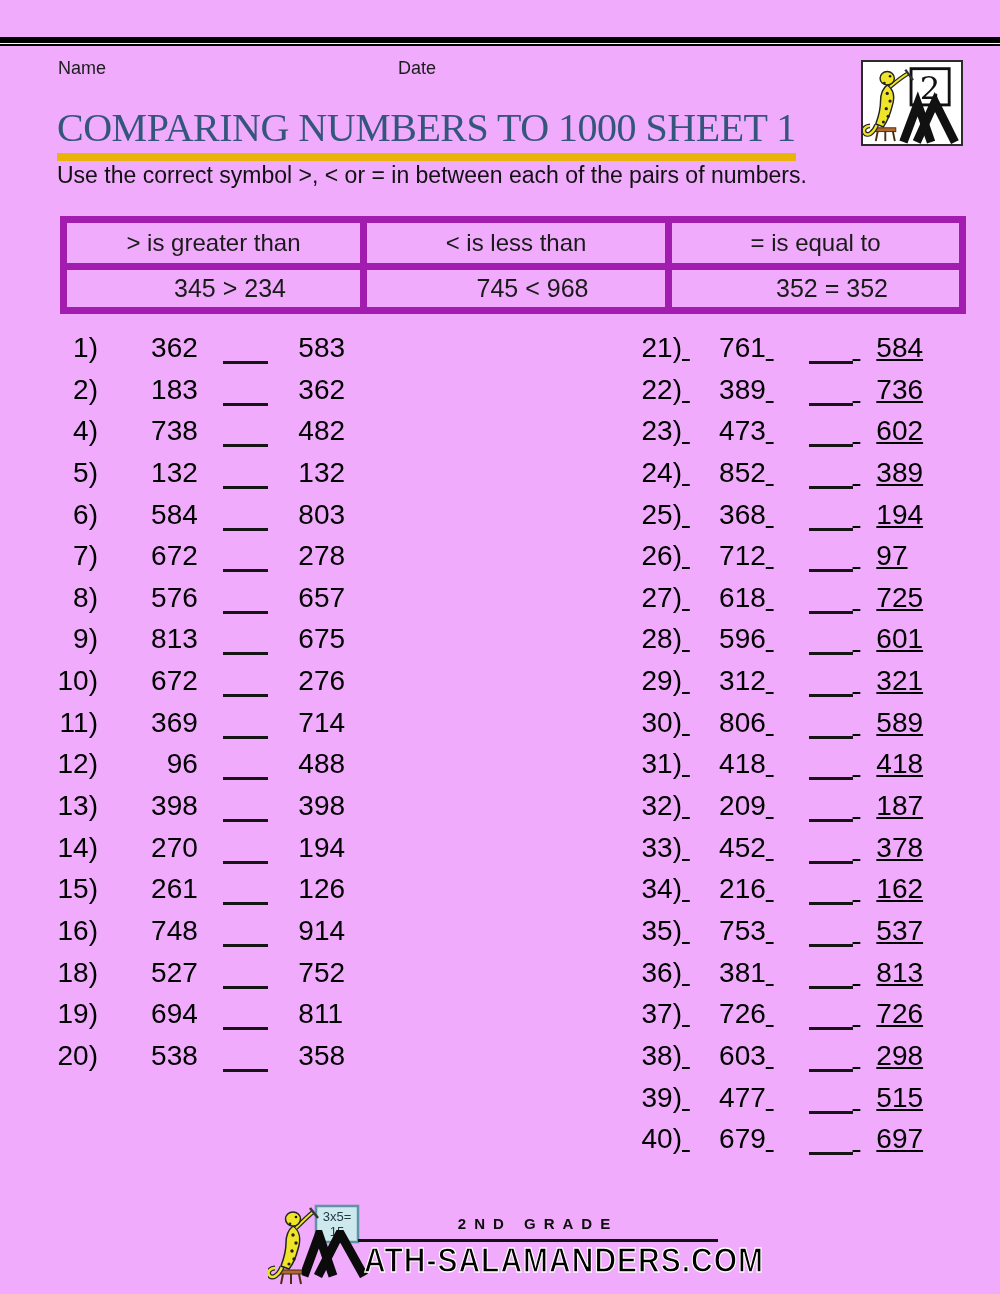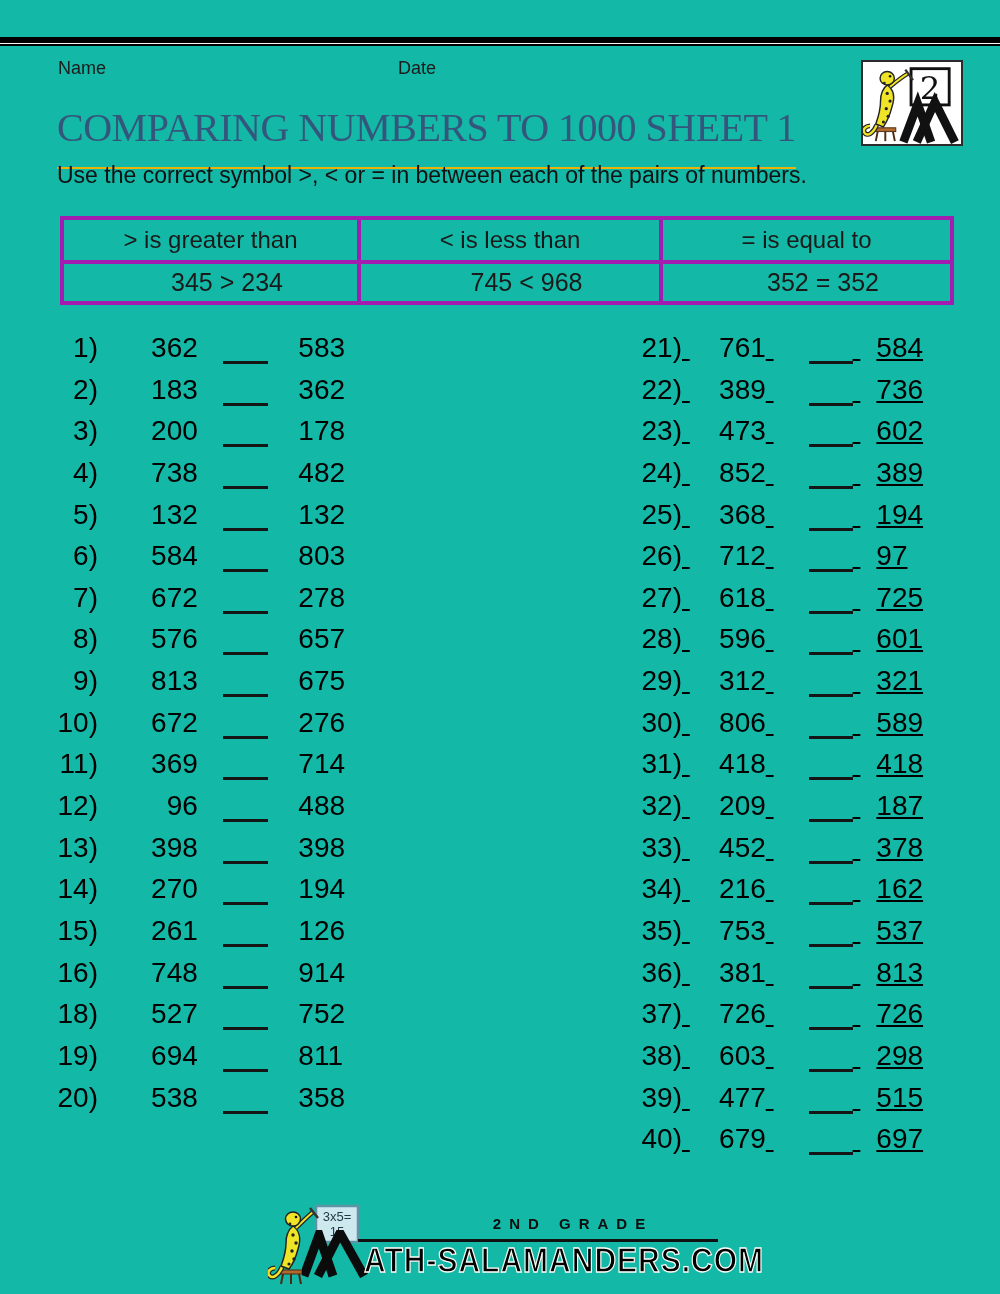--- a/index.html
+++ b/index.html
@@ -1,19 +1,19 @@
 <!DOCTYPE html>
 <html><head>
 <meta charset="utf-8">
 <style>
   html,body{margin:0;padding:0;}
   .page{
     position:relative;
     width:1000px;height:1294px;
-    background:#14b8a6;
+    background:#f0abfc;
     font-family:"Liberation Sans",sans-serif;
     color:#000;
     overflow:hidden;
   }
   .top-bar{
     position:absolute;left:0;top:37px;width:1000px;height:9px;
     background:linear-gradient(to bottom,#000 0 6px,#f6f6f2 6px 7px,#000 7px 9px);
   }
   .name-label{position:absolute;left:58px;top:58px;font-size:18px;color:#1c1c1c;}
   .date-label{position:absolute;left:398px;top:58px;font-size:18px;color:#1c1c1c;}
@@ -24,33 +24,33 @@
   }
   .logo-box svg{display:block;width:100%;height:100%;}
 
   .page-title{
     position:absolute;left:57px;top:104px;
     font-family:"Liberation Serif",serif;
     font-size:40px;letter-spacing:-0.5px;
     color:#35567c;white-space:nowrap;
   }
   .page-title .u{
-    display:inline-block;border-bottom:2px solid #eab308;padding-bottom:16px;
+    display:inline-block;border-bottom:8px solid #eab308;padding-bottom:2px;
   }
   .instruction{
     position:absolute;left:57px;top:162px;
     font-size:23px;color:#111;white-space:nowrap;text-align:right;
   }
 
   table.legend{
     position:absolute;left:60px;top:216px;width:878px;
     border-collapse:collapse;table-layout:fixed;
   }
   table.legend td{
-    border:4px solid #a21caf;text-align:center;vertical-align:middle;
+    border:7px solid #a21caf;text-align:center;vertical-align:middle;
     padding:0;color:#1a1a1a;
   }
   table.legend tr.hdr td{height:40px;font-size:24px;}
   table.legend tr.ex td{height:37px;font-size:25px;padding-left:33px;}
 
   .problems{position:absolute;top:327px;font-size:28px;color:#000;}
   #problems-left{left:38px;}
   #problems-right{left:622px;text-decoration:underline;}
   .prob-row{height:41.65px;line-height:41.65px;white-space:nowrap;}
   .p-n{display:inline-block;width:60px;text-align:right;}
@@ -63,21 +63,21 @@
   .p-b{margin-left:23px;}
   #problems-right .p-a{width:76px;}
   #problems-right .p-blank{margin-left:35px;width:44px;}
   #problems-right .p-b{margin-left:16px;}
 
   .footer-sala{position:absolute;left:268px;top:1204px;width:104px;height:82px;}
   .footer-m{position:absolute;left:302px;top:1230px;width:66px;height:48px;}
   .footer-grade{
     position:absolute;left:358px;top:1215px;width:360px;
     text-align:center;font-size:15px;font-weight:900;
-    letter-spacing:8px;color:#0d0d0d;white-space:nowrap;padding-left:35px;
+    letter-spacing:8px;color:#0d0d0d;white-space:nowrap;
   }
   .footer-line{position:absolute;left:358px;top:1239px;width:360px;height:3px;background:#111;}
   .footer-site{
     position:absolute;left:364px;top:1241px;
     font-size:30px;font-weight:900;letter-spacing:1px;color:#000;
     -webkit-text-stroke:1.1px #fbfdf6;
     transform:scaleY(1.15);transform-origin:left top;white-space:nowrap;
   }
 </style>
 </head>
@@ -151,26 +151,20 @@
       <span class="p-blank"></span>
       <span class="p-b">583</span>
     </div>
       <div class="prob-row">
       <span class="p-n">2)</span>
       <span class="p-a">183</span>
       <span class="p-blank"></span>
       <span class="p-b">362</span>
     </div>
       <div class="prob-row">
-      <span class="p-n">3)</span>
-      <span class="p-a">200</span>
-      <span class="p-blank"></span>
-      <span class="p-b">178</span>
-    </div>
-      <div class="prob-row">
       <span class="p-n">4)</span>
       <span class="p-a">738</span>
       <span class="p-blank"></span>
       <span class="p-b">482</span>
     </div>
       <div class="prob-row">
       <span class="p-n">5)</span>
       <span class="p-a">132</span>
       <span class="p-blank"></span>
       <span class="p-b">132</span>

